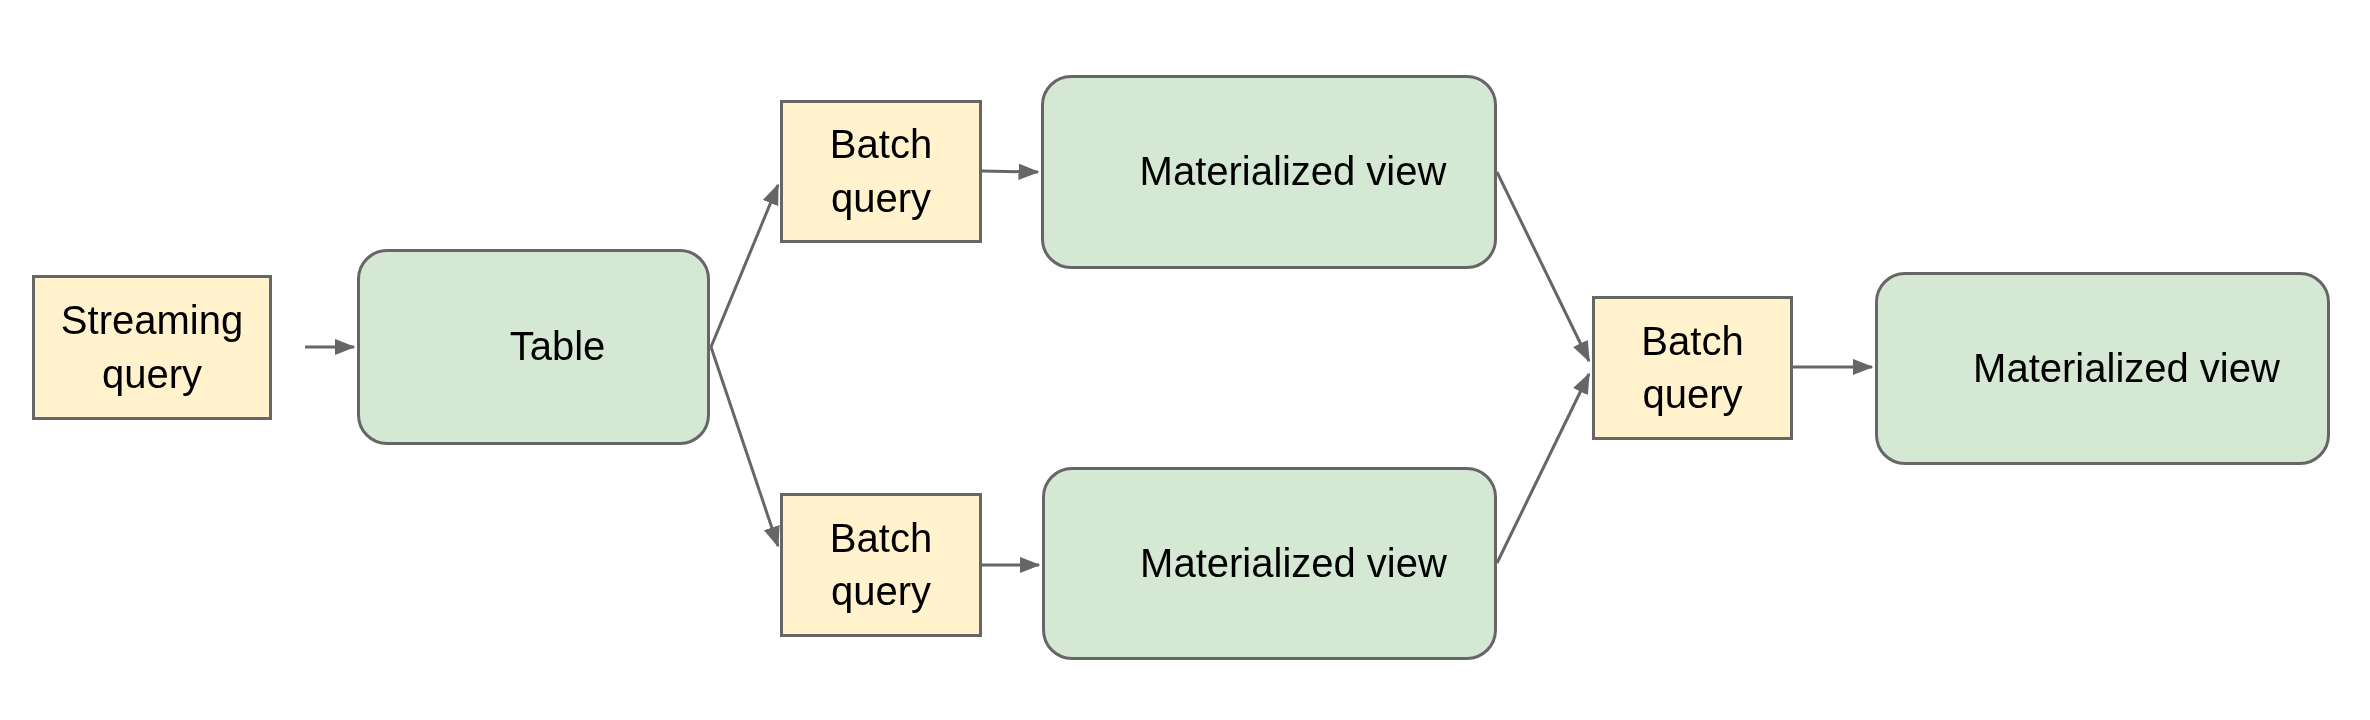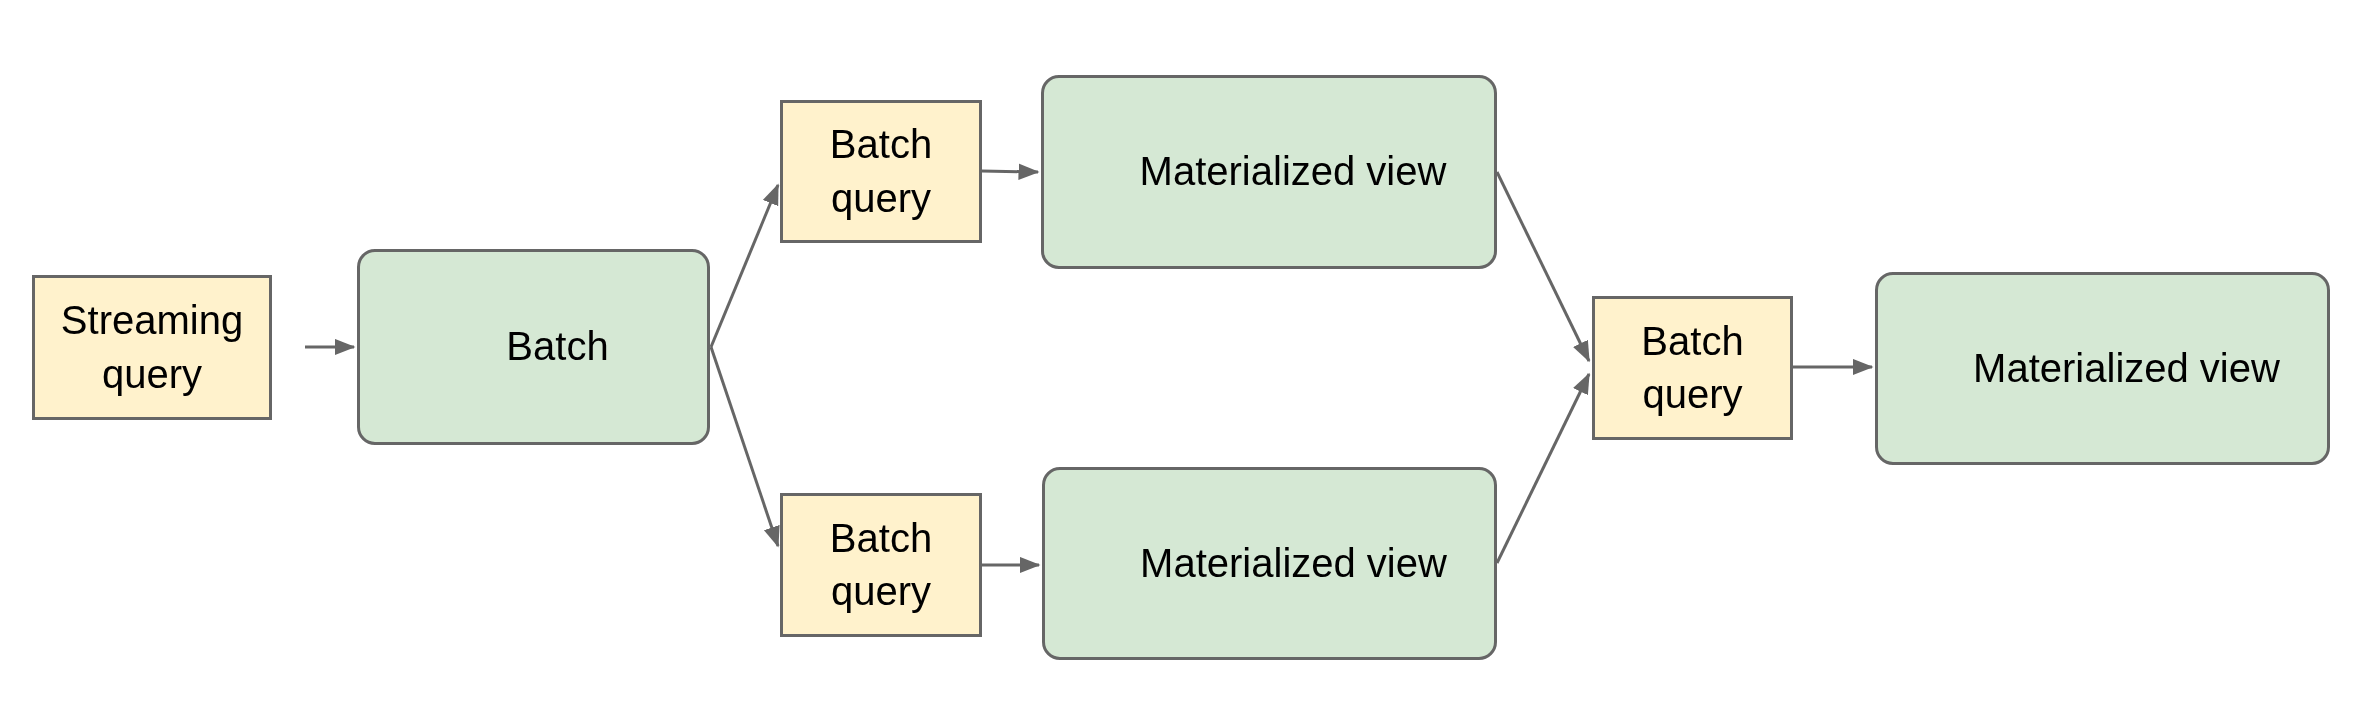--- a/index.html
+++ b/index.html
@@ -29,21 +29,21 @@
     display: flex;
     align-items: center;
     justify-content: center;
     text-align: center;
     border: 3px solid #666666;
     color: #000000;
     font-size: 40px;
     line-height: 1.33;
   }
   .node.rounded {
-    border-radius: 18px;
+    border-radius: 30px;
     padding-left: 48px;
   }
   .node.yellow { background: #fff2cc; justify-content: center; }
   .node.green  { background: #d5e8d4; }
   .node .label {
     display: block;
     padding: 0 4px;
   }
 </style>
 </head>
@@ -65,21 +65,21 @@
         <line x1="1497" y1="172" x2="1589" y2="361" stroke="#666666" stroke-width="3" marker-end="url(#arrowhead)"></line>
         <line x1="1497" y1="563" x2="1589" y2="374" stroke="#666666" stroke-width="3" marker-end="url(#arrowhead)"></line>
         <line x1="1793" y1="367" x2="1872" y2="367" stroke="#666666" stroke-width="3" marker-end="url(#arrowhead)"></line>
       </g>
   </svg>
   <div id="nodes">
       <div class="node rect yellow" style="left: 32px; top: 275px; width: 240px; height: 145px;">
         <span class="label">Streaming query</span>
       </div>
       <div class="node rounded green" style="left: 357px; top: 249px; width: 353px; height: 196px;">
-        <span class="label">Batch</span>
+        <span class="label">Table</span>
       </div>
       <div class="node rect yellow" style="left: 780px; top: 100px; width: 202px; height: 143px;">
         <span class="label">Batch query</span>
       </div>
       <div class="node rounded green" style="left: 1041px; top: 75px; width: 456px; height: 194px;">
         <span class="label">Materialized view</span>
       </div>
       <div class="node rect yellow" style="left: 780px; top: 493px; width: 202px; height: 144px;">
         <span class="label">Batch query</span>
       </div>

